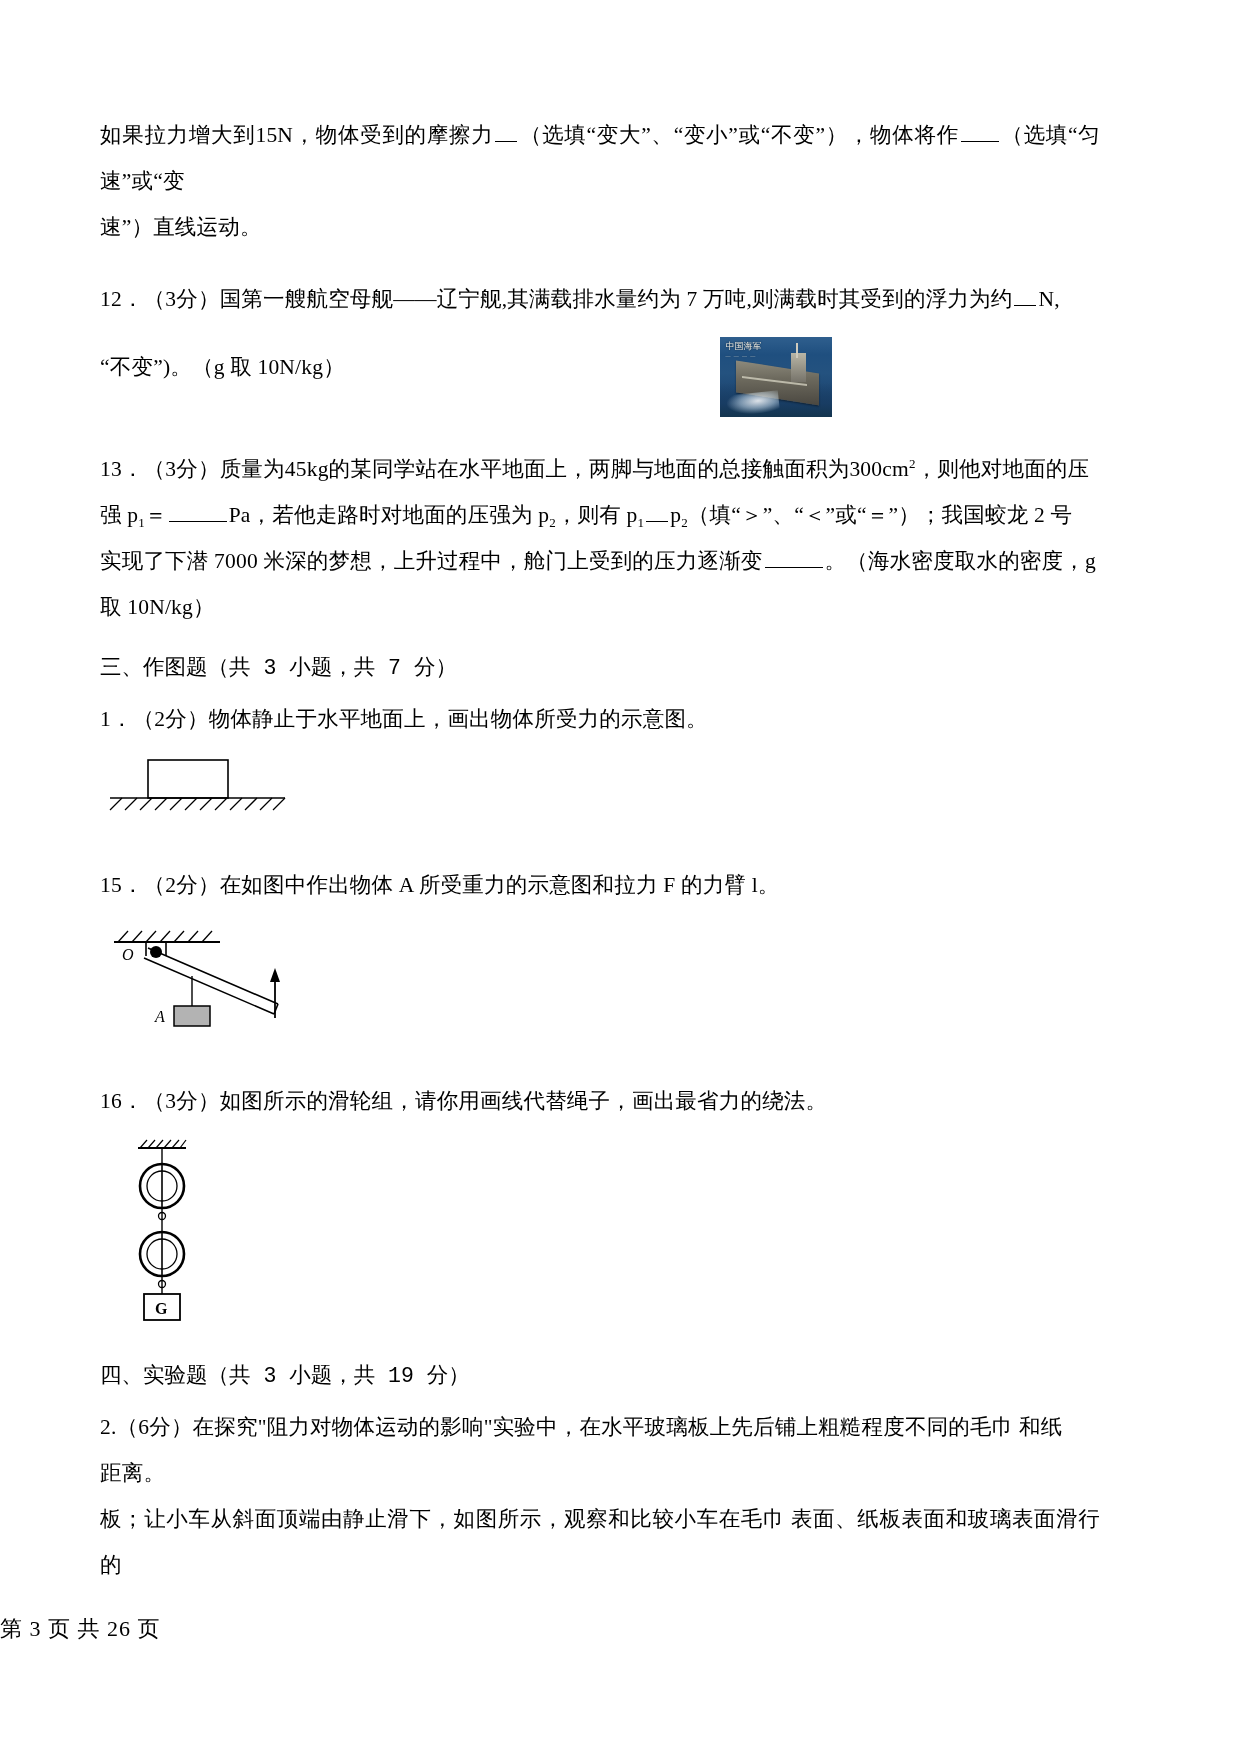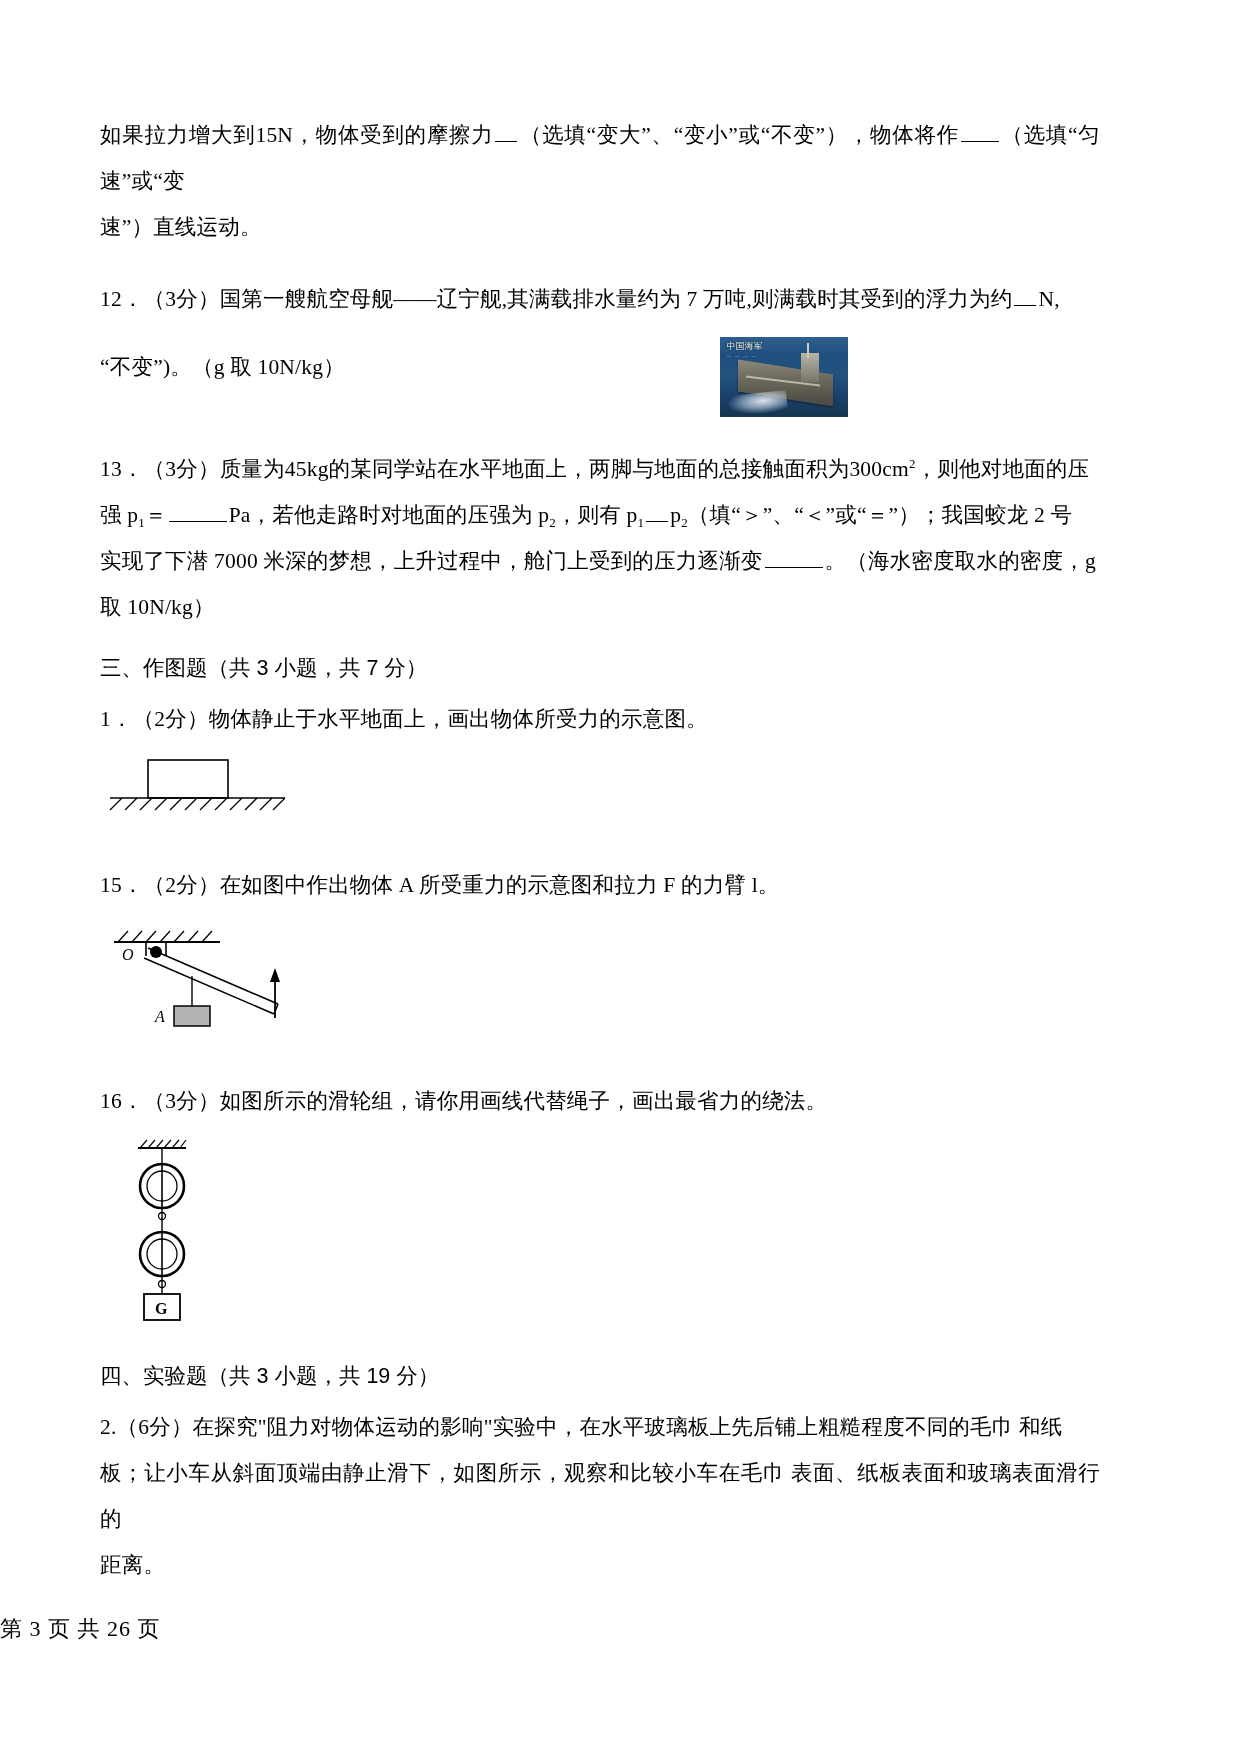--- a/index.html
+++ b/index.html
@@ -53,29 +53,29 @@
   sub, .sub {
     font-size: 13px;
     vertical-align: sub;
     line-height: 0;
   }
   .lat { font-family: Liberation Serif, serif; }
   .sec-head {
     font-size: 21.5px;
     line-height: 44px;
     margin: 16px 0 6px 0;
-    font-family: Liberation Sans, sans-serif;
+    font-family: Liberation Mono, monospace;
   }
 
   
   .ship-photo {
     position: absolute;
     left: 720px;
     top: 337px;
-    width: 128px;
+    width: 112px;
     height: 80px;
     overflow: hidden;
     background: linear-gradient(180deg,#2f5f8e 0%, #1f4f7f 22%, #24527f 45%, #1c4570 75%, #173c63 100%);
     text-decoration: underline;
   }
   .ship-photo .sea-fg {
     position: absolute; left: 0; bottom: 0; width: 100%; height: 42%;
     background: linear-gradient(180deg, rgba(30,72,112,0) 0%, rgba(24,60,98,.9) 60%, #14354f 100%);
   }
   .ship-photo .deck {
@@ -303,21 +303,21 @@
         </svg>
       </div>
     </div>
 
     <div class="sec-head" style="margin-top:20px">四、实验题（共 3 小题，共 19 分）</div>
 
     <div class="q-block">
       <p class="para">
         <span class="lat">2.</span><span>（6分）</span><span>在探究"阻力对物体运动的影响"实验中，在水平玻璃板上先后铺上粗糙程度不同的毛巾 和纸</span>
       </p>
+      <p class="para">距离。</p>
       <p class="para">板；让小车从斜面顶端由静止滑下，如图所示，观察和比较小车在毛巾 表面、纸板表面和玻璃表面滑行的</p>
-      <p class="para">距离。</p>
     </div>
 
   </div>
 
   <div class="footer">第 3 页 共 26 页</div>
 
 </div>
 
 </body></html>

